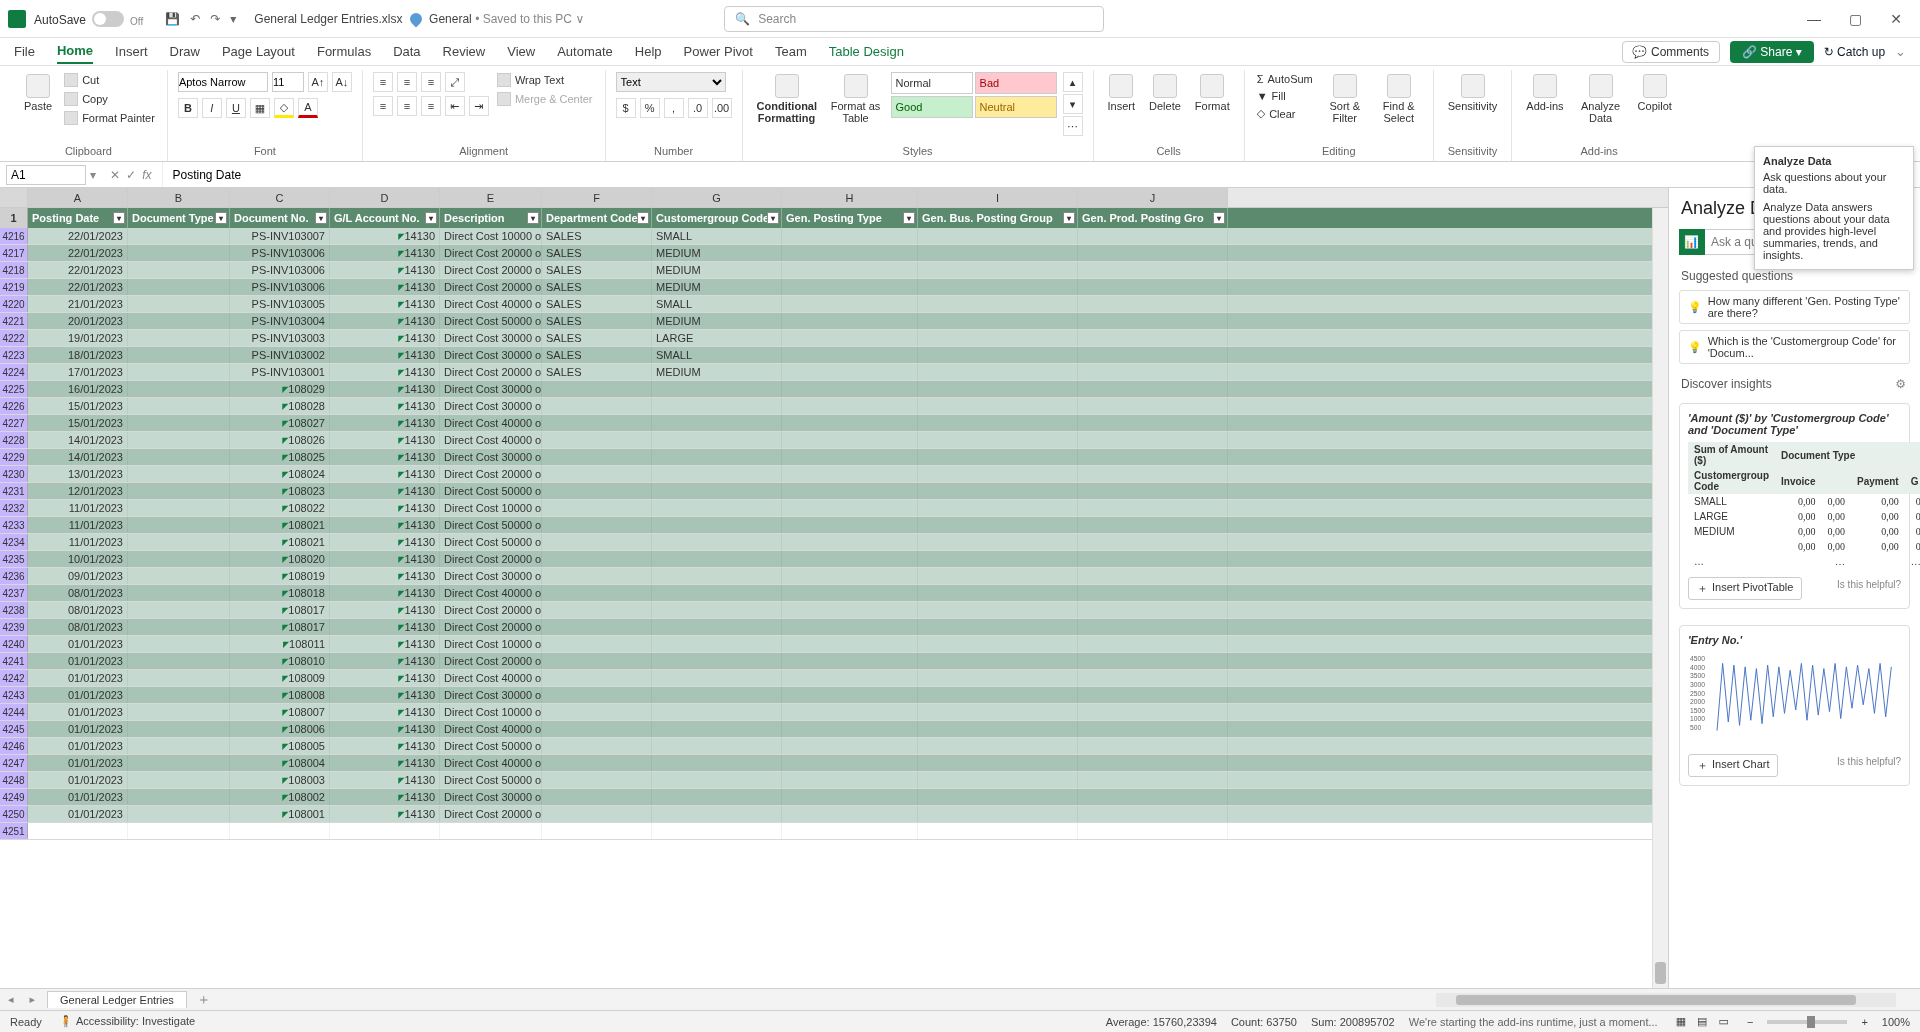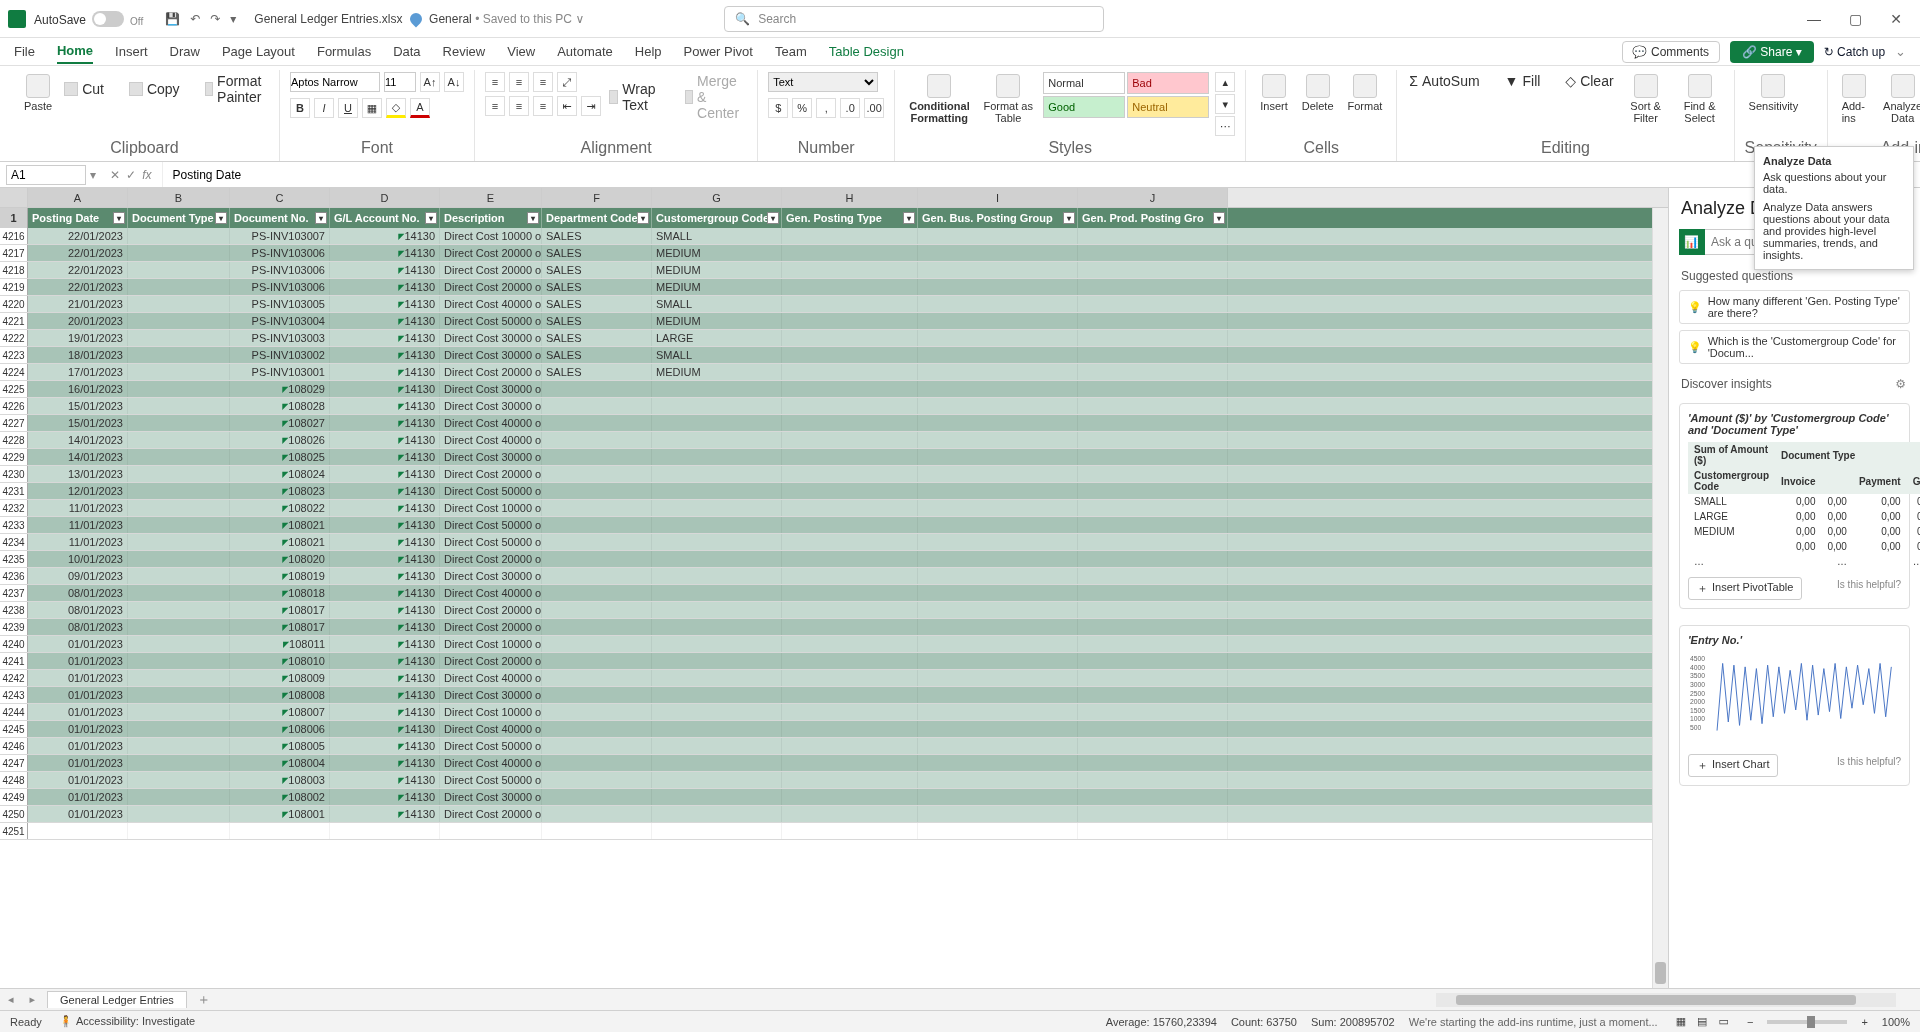--- a/index.html
+++ b/index.html
@@ -24,25 +24,25 @@
 .ribbon-tabs .tab.active { color: #107c41; border-bottom: 2px solid #107c41; font-weight: 600; }
 .ribbon-tabs .tab.table-design { color: #107c41; }
 .ribbon-tabs .right { margin-left: auto; display: flex; gap: 10px; align-items: center; }
 .ribbon-tabs .comments-btn { border: 1px solid #ccc; padding: 3px 10px; border-radius: 4px; font-size: 12px; }
 .ribbon-tabs .share-btn { background: #107c41; color: #fff; padding: 4px 12px; border-radius: 4px; font-size: 12px; }
 .ribbon-tabs .catchup { color: #0f172a; font-size: 12px; }
 
 
 .ribbon { height: 96px; background: #fff; display: flex; padding: 4px 10px 0; border-bottom: 1px solid #d0d0d0; position: relative; }
 .ribbon .group { border-right: 1px solid #e5e5e5; padding: 2px 10px; display: flex; flex-direction: column; justify-content: space-between; }
-.ribbon .group-label { font-size: 16px; color: #666; text-align: center; padding-bottom: 2px; }
+.ribbon .group-label { font-size: 11px; color: #666; text-align: center; padding-bottom: 2px; }
 .ribbon .group-body { display: flex; gap: 6px; align-items: flex-start; flex: 1; }
 .ribbon .big-btn { display: flex; flex-direction: column; align-items: center; gap: 2px; font-size: 11px; cursor: pointer; padding: 2px 4px; }
 .ribbon .big-btn .ico { width: 24px; height: 24px; background: #f0f0f0; border: 1px solid #ccc; border-radius: 3px; }
-.ribbon .stack { display: flex; gap: 21px; font-size: 14px; }
+.ribbon .stack { display: flex; flex-direction: column; gap: 3px; font-size: 11px; }
 .ribbon .mini-btn { display: flex; align-items: center; gap: 4px; cursor: pointer; padding: 1px 2px; }
 .ribbon .mini-ico { width: 14px; height: 14px; background: #e0e0e0; border: 1px solid #ccc; }
 .ribbon select, .ribbon input.combo { height: 20px; font-size: 11px; border: 1px solid #ccc; }
 .ribbon .font-name { width: 90px; }
 .ribbon .font-size { width: 32px; }
 .ribbon .btnrow { display: flex; gap: 4px; }
 .ribbon .sq { width: 20px; height: 20px; border: 1px solid #ddd; display: flex; align-items: center; justify-content: center; font-size: 11px; cursor: pointer; }
 .ribbon .styles-gallery { display: flex; gap: 2px; }
 .ribbon .style-cell { width: 82px; height: 22px; border: 1px solid #ccc; font-size: 11px; display: flex; align-items: center; padding-left: 4px; }
 .ribbon .style-normal { background: #fff; }
@@ -68,21 +68,21 @@
 .grid-wrap { flex: 1; background: #fff; position: relative; overflow: hidden; display: flex; flex-direction: column; }
 .col-headers { height: 20px; display: flex; background: #e8e8e8; border-bottom: 1px solid #ccc; }
 .col-headers .selall { width: 28px; border-right: 1px solid #ccc; background: #d8d8d8; }
 .col-headers .ch { border-right: 1px solid #ccc; text-align: center; font-size: 11px; line-height: 20px; background: #d0d0d0; color: #333; }
 .table-headers { height: 20px; display: flex; background: #5b8a6f; color: #fff; font-size: 11px; font-weight: 600; }
 .table-headers .rh { width: 28px; background: #d0d0d0; color: #333; text-align: center; border-right: 1px solid #aaa; line-height: 20px; }
 .table-headers .th { border-right: 1px solid rgba(255,255,255,.3); display: flex; align-items: center; padding: 0 4px; position: relative; }
 .table-headers .th .filter { position: absolute; right: 2px; width: 12px; height: 12px; background: #fff; border: 1px solid #888; font-size: 8px; color: #333; display: flex; align-items: center; justify-content: center; }
 .rows { flex: 1; overflow: hidden; }
 .row { height: 17px; display: flex; font-size: 11px; border-bottom: 1px solid #d8d8d8; }
-.row .rh { width: 28px; background: #ffffff; text-align: center; border-right: 1px solid #aaa; font-size: 10px; line-height: 17px; color: #333; }
+.row .rh { width: 28px; background: #c4b5fd; text-align: center; border-right: 1px solid #aaa; font-size: 10px; line-height: 17px; color: #333; }
 .row .cell { border-right: 1px solid rgba(0,0,0,.05); padding: 0 4px; line-height: 17px; overflow: hidden; white-space: nowrap; }
 .row.even { background: #c5d9d0; }
 .row.odd { background: #a8c4b7; }
 .row .cell.num { text-align: right; }
 .row .cell .tick { color: #107c41; font-size: 8px; vertical-align: top; }
 .vscroll { position: absolute; right: 0; top: 20px; bottom: 0; width: 16px; background: #f0f0f0; border-left: 1px solid #ddd; }
 .vscroll .thumb { position: absolute; left: 2px; right: 2px; bottom: 4px; height: 22px; background: #bbb; border-radius: 3px; }
 
 
 .pane { width: 252px; background: #fff; border-left: 1px solid #d0d0d0; display: flex; flex-direction: column; font-size: 12px; }
@@ -91,21 +91,21 @@
 .pane .ask .ask-ico { width: 26px; height: 26px; background: #107c41; color: #fff; display: flex; align-items: center; justify-content: center; }
 .pane .ask input { flex: 1; border: 1px solid #ccc; border-left: none; padding: 0 6px; font-size: 12px; }
 .pane .section-label { padding: 10px 12px 4px; color: #555; font-size: 12px; }
 .pane .suggestion { margin: 3px 10px; border: 1px solid #ddd; border-radius: 3px; padding: 4px 8px; font-size: 11px; display: flex; gap: 6px; align-items: center; cursor: pointer; }
 .pane .suggestion .bulb { color: #f2c811; }
 .pane .insight-card { margin: 8px 10px; border: 1px solid #ddd; border-radius: 4px; padding: 8px; font-size: 11px; }
 .pane .insight-card .card-title { font-weight: 600; margin-bottom: 6px; font-style: italic; }
 .pane .pivot-table { width: 100%; font-size: 10px; border-collapse: collapse; }
 .pane .pivot-table th, .pane .pivot-table td { padding: 2px 6px; text-align: left; }
 .pane .pivot-table th { background: #e8f0ec; font-weight: 600; }
-.pane .pivot-table td.n { text-align: right; }
+.pane .pivot-table td.n { text-align: right; font-family: Liberation Serif, serif; }
 .pane .card-btn { margin-top: 8px; border: 1px solid #ccc; padding: 3px 8px; font-size: 11px; display: inline-flex; gap: 4px; cursor: pointer; border-radius: 3px; }
 .pane .helpful { float: right; color: #888; font-size: 10px; margin-top: 10px; }
 .pane .chart-thumb { height: 90px; position: relative; margin: 4px 0; }
 .pane .chart-thumb svg { width: 100%; height: 100%; }
 .pane .gear { position: absolute; right: 14px; font-size: 12px; color: #888; cursor: pointer; }
 
 
 .sheet-tabs { height: 22px; background: #f3f3f3; display: flex; align-items: center; border-top: 1px solid #d0d0d0; font-size: 11px; }
 .sheet-tabs .nav { padding: 0 8px; color: #888; }
 .sheet-tabs .tab { background: #fff; border: 1px solid #ccc; border-bottom: none; padding: 2px 12px; margin-left: 4px; }

